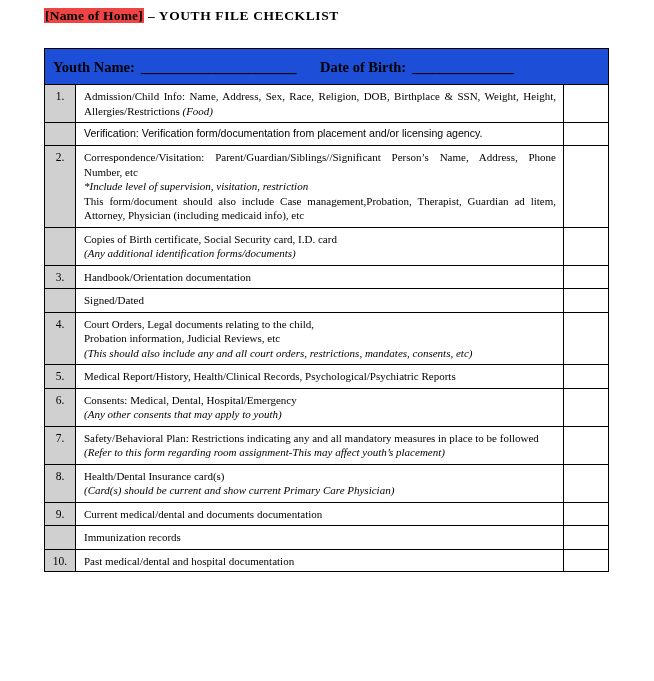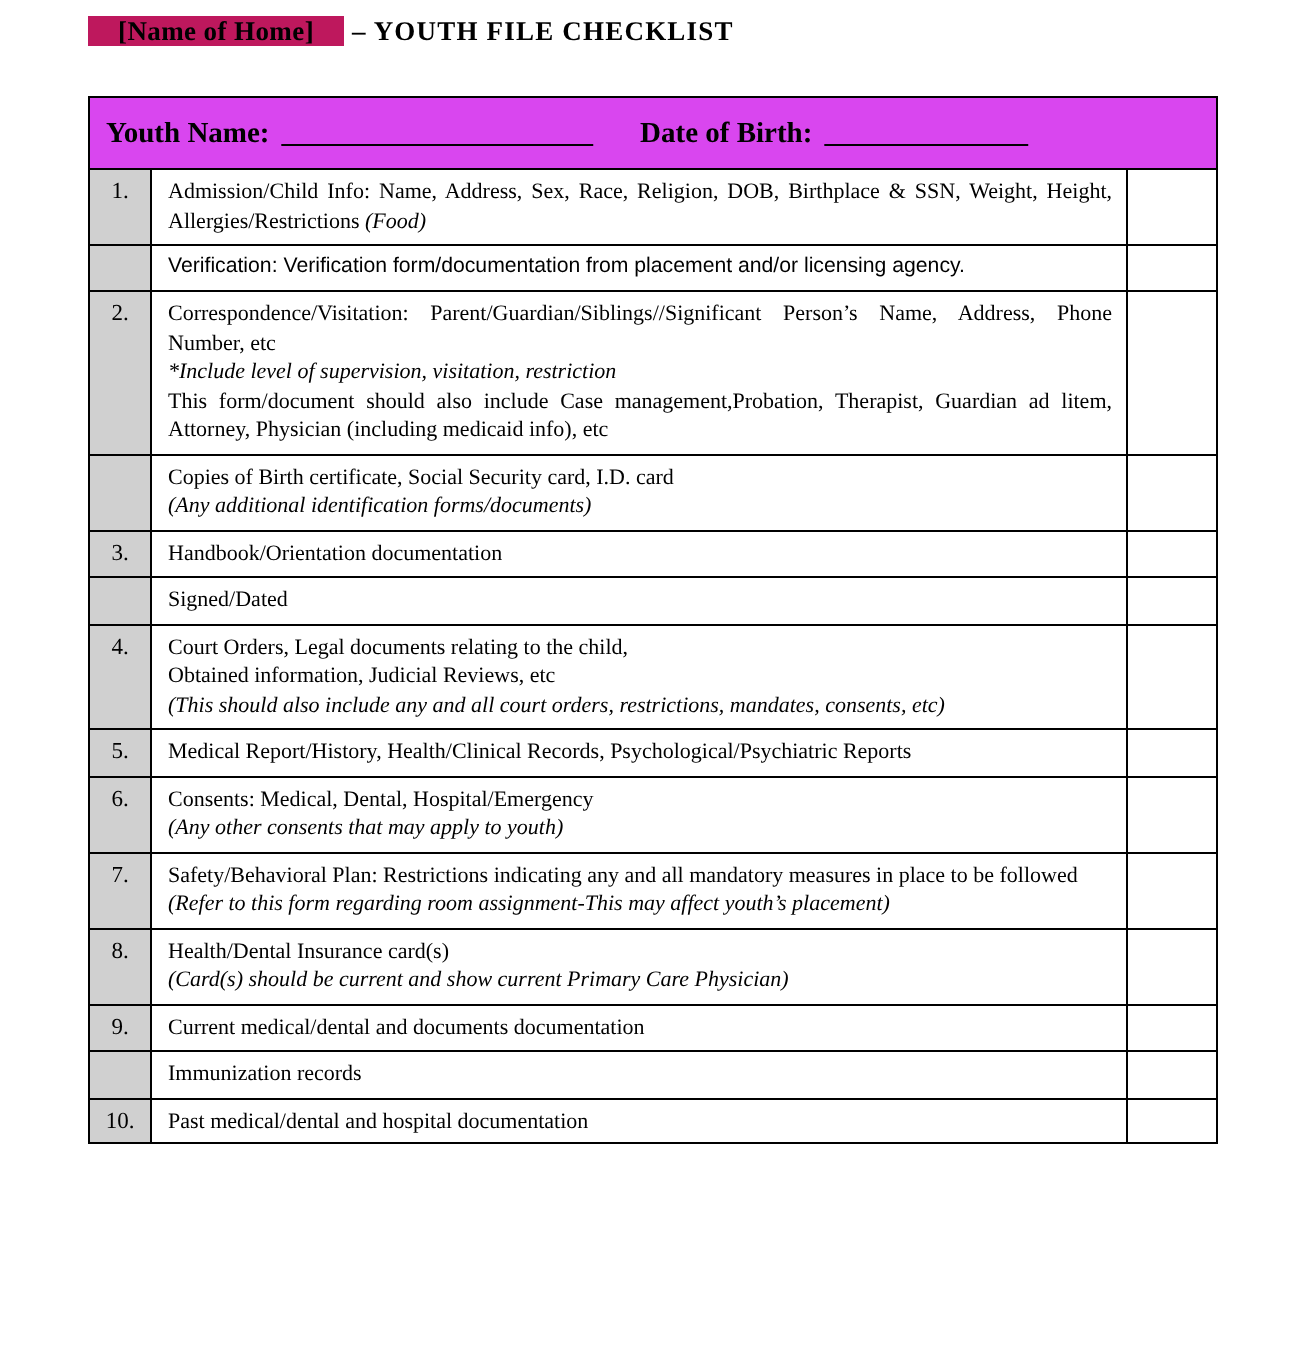--- a/index.html
+++ b/index.html
@@ -20,22 +20,22 @@
     position: absolute;
     left: 44px;
     top: 8px;
     font-family: "Liberation Serif", serif;
     font-weight: bold;
     font-size: 13.5px;
     letter-spacing: 0.2px;
     white-space: nowrap;
   }
   .hl {
-    background: #be185d;
-    padding: 0 15px;
+    background: #ef4444;
+    padding: 0 1px;
   }
   .title-rest {
     letter-spacing: 0.6px;
     text-align: center;
   }
 
   
   .checklist {
     position: absolute;
     left: 44px;
@@ -45,21 +45,21 @@
     table-layout: fixed;
   }
   .checklist td {
     border: 1px solid #000000;
     vertical-align: top;
     padding: 0;
   }
 
   
   .hdr-cell {
-    background: #d946ef;
+    background: #1d4ed8;
     height: 30px;
     padding: 3px 8px 2px 8px !important;
     vertical-align: middle !important;
   }
   .hdr-inner {
     display: flex;
     align-items: baseline;
     font-family: "Liberation Serif", serif;
     font-weight: bold;
     font-size: 14.5px;
@@ -179,21 +179,21 @@
         <td class="num-cell blank"></td>
         <td class="desc-cell">
           <div><span>Signed/Dated</span></div>
         </td>
         <td class="check-cell"></td>
       </tr>
       <tr>
         <td class="num-cell">4.</td>
         <td class="desc-cell">
           <div><span>Court Orders, Legal documents relating to the child,</span></div>
-          <div><span>Obtained information, Judicial Reviews, etc</span></div>
+          <div><span>Probation information, Judicial Reviews, etc</span></div>
           <div class="ital"><span>(This should also include any and all court orders, restrictions, mandates, consents, etc)</span></div>
         </td>
         <td class="check-cell"></td>
       </tr>
       <tr>
         <td class="num-cell">5.</td>
         <td class="desc-cell">
           <div><span>Medical Report/History, Health/Clinical Records, Psychological/Psychiatric Reports</span></div>
         </td>
         <td class="check-cell"></td>

